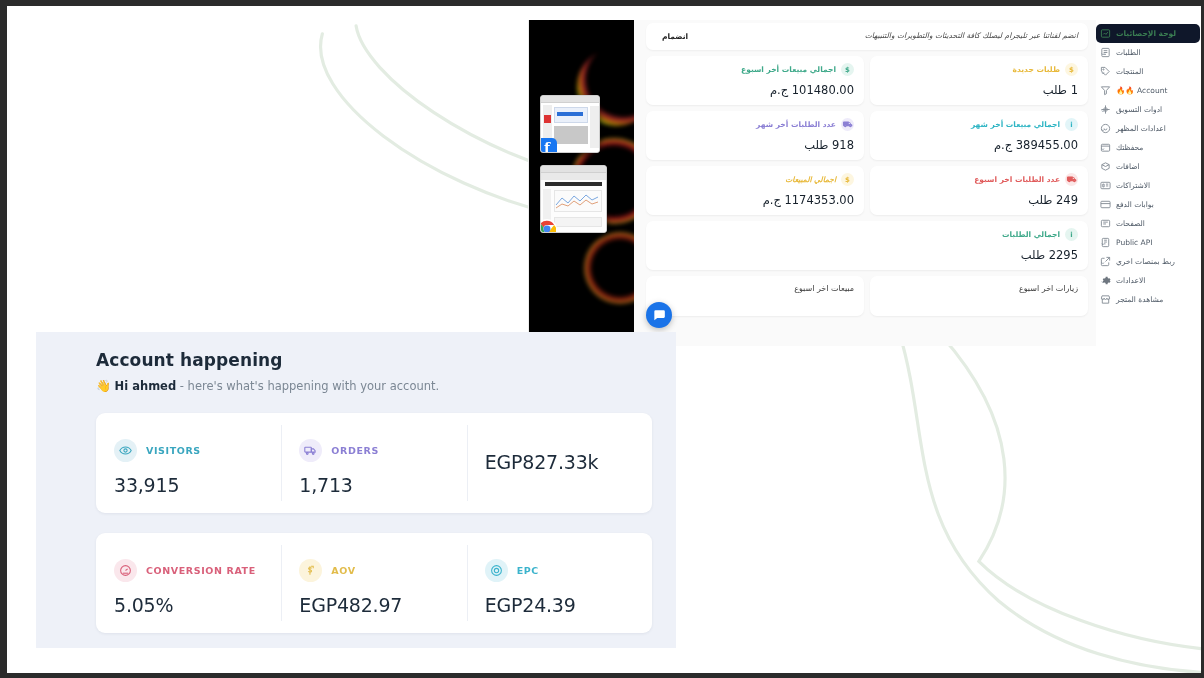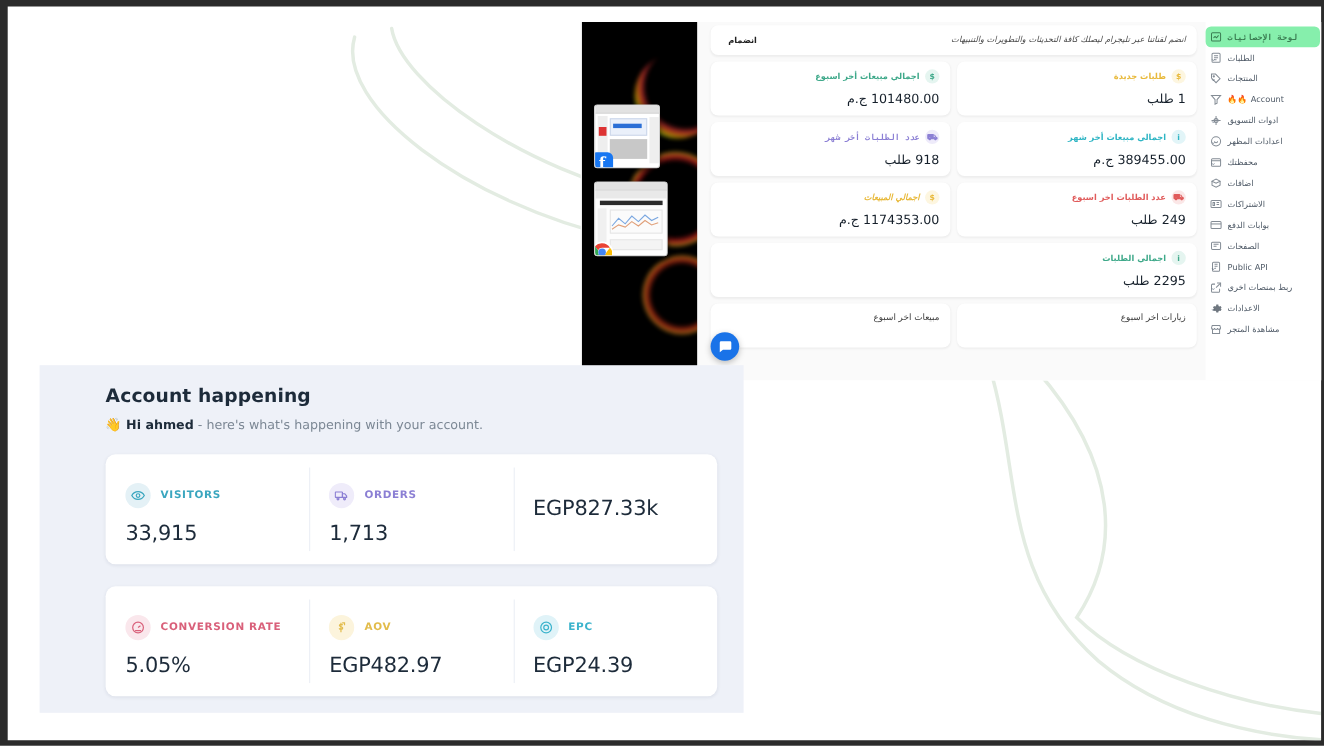--- a/index.html
+++ b/index.html
@@ -59,21 +59,21 @@
                 box-shadow:0 1px 2px rgba(0,0,0,.055); flex:0 0 calc(50% - 3px);
                 min-height:40px; }
   .chart-title { font-size:8px; color:#3b3b3b; }
 
   
   #rtl-nav { position:absolute; right:0; top:0; width:108px; height:100%;
              background:#fff; padding:4px 4px 0 0; }
   .nav-item { display:flex; align-items:center; justify-content:flex-end;
               gap:5px; padding:3px 6px 3px 4px; border-radius:5px;
               font-size:7.5px; color:#4e5966; height:19px; position:relative; }
-  .nav-item.active { background:#86efac; color:#3a7d52; font-weight:600;font-family:Liberation Mono, monospace; }
+  .nav-item.active { background:#0f172a; color:#3a7d52; font-weight:600; }
   .nav-ico { width:11px; height:11px; flex:none; opacity:.75; }
   .nav-item.active .nav-ico { opacity:1; }
   .nav-label { white-space:nowrap; }
   .chev { position:absolute; left:4px; font-size:7px; color:#9aa3ad; }
   .chat-fab { position:absolute; left:12px; bottom:18px; width:26px; height:26px;
               border-radius:50%; background:#1a73e8; display:flex;
               align-items:center; justify-content:center; z-index:9;
               box-shadow:0 2px 6px rgba(0,0,0,.25); }
 
   
@@ -192,21 +192,21 @@
             <div class="card-head">
               <span class="c-ico" style="background:#e2f5f8;color:#2fb5c4;">i</span>
               <span class="c-lab" style="color:#2fb5c4;">اجمالي مبيعات أخر شهر</span>
             </div>
             <div class="c-val">389455.00 ج.م</div>
           </div>
 
           <div class="card">
             <div class="card-head">
               <span class="c-ico" style="background:#eeebfa;color:#8b7fd4;font-size:8px;">⛟</span>
-              <span class="c-lab" style="color:#8b7fd4;font-family:Liberation Mono, monospace;">عدد الطلبات أخر شهر</span>
+              <span class="c-lab" style="color:#8b7fd4;">عدد الطلبات أخر شهر</span>
             </div>
             <div class="c-val">918 طلب</div>
           </div>
 
           <div class="card">
             <div class="card-head">
               <span class="c-ico" style="background:#fbe7e7;color:#e05b5b;font-size:8px;">⛟</span>
               <span class="c-lab" style="color:#e05b5b;margin-left:36px;">عدد الطلبات اخر اسبوع</span>
             </div>
             <div class="c-val">249 طلب</div>

